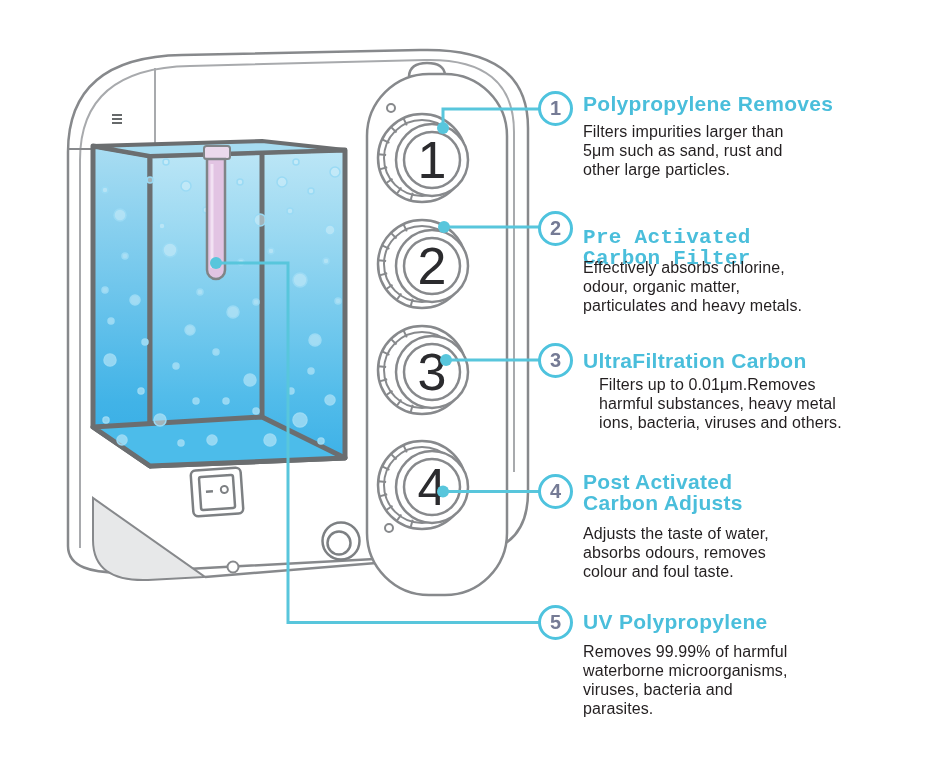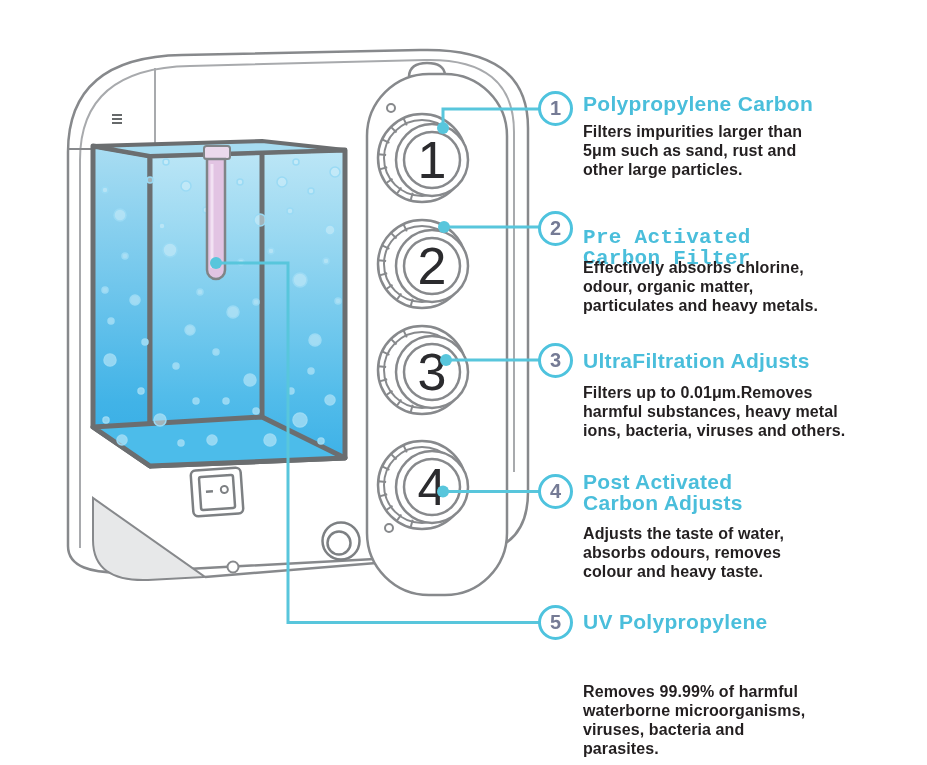--- a/index.html
+++ b/index.html
@@ -13,21 +13,21 @@
     position:absolute;left:0;top:0;width:29px;height:29px;border-radius:50%;
     border:3px solid #4EC3DE;background:#ffffff;color:#757B95;
     font-size:20px;font-weight:bold;line-height:29px;text-align:center;
     box-sizing:content-box;
   }
   .ann-title{
     position:absolute;left:45px;color:#4ABEDB;font-size:21px;font-weight:bold;
     line-height:21px;white-space:pre-line;letter-spacing:0.3px;
   }
   .ann-desc{
-    position:absolute;left:45px;color:#231F20;font-size:16px;font-weight:bold;
+    position:absolute;left:45px;color:#231F20;font-size:16px;font-weight:normal;
     line-height:19px;white-space:pre-line;letter-spacing:0.1px;
   }
   .flt-num{font-family:"Liberation Sans", sans-serif;font-weight:400;}
 </style>
 </head>
 <body>
 
 <div class="canvas">
 
   <svg class="stage-svg" width="927" height="765" viewBox="0 0 927 765">
@@ -188,54 +188,54 @@
       <circle cx="443" cy="128" r="6"></circle>
       <circle cx="444" cy="227" r="6"></circle>
       <circle cx="446" cy="360" r="6"></circle>
       <circle cx="443" cy="491.5" r="6"></circle>
       <circle cx="216" cy="263" r="6"></circle>
     </g>
   </svg>
 
   <div class="annotation" style="left:538px;top:91px;">
     <div class="num-circle">1</div>
-    <div class="ann-title" style="top:2px;">Polypropylene Carbon</div>
+    <div class="ann-title" style="top:2px;">Polypropylene Removes</div>
     <div class="ann-desc" style="top:31px;">Filters impurities larger than
 5μm such as sand, rust and
 other large particles.</div>
   </div>
 
   <div class="annotation" style="left:538px;top:211px;">
     <div class="num-circle">2</div>
     <div class="ann-title" style="top:16px;font-family:Liberation Mono, monospace;">Pre Activated
 Carbon Filter</div>
     <div class="ann-desc" style="top:47px;">Effectively absorbs chlorine,
 odour, organic matter,
 particulates and heavy metals.</div>
   </div>
 
   <div class="annotation" style="left:538px;top:343px;">
     <div class="num-circle">3</div>
-    <div class="ann-title" style="top:7px;">UltraFiltration Adjusts</div>
-    <div class="ann-desc" style="top:40px;">Filters up to 0.01μm.Removes
+    <div class="ann-title" style="top:7px;">UltraFiltration Carbon</div>
+    <div class="ann-desc" style="top:32px;margin-left:16px;">Filters up to 0.01μm.Removes
 harmful substances, heavy metal
 ions, bacteria, viruses and others.</div>
   </div>
 
   <div class="annotation" style="left:538px;top:474px;">
     <div class="num-circle">4</div>
     <div class="ann-title" style="top:-3px;">Post Activated
 Carbon Adjusts</div>
     <div class="ann-desc" style="top:50px;">Adjusts the taste of water,
 absorbs odours, removes
-colour and heavy taste.</div>
+colour and foul taste.</div>
   </div>
 
   <div class="annotation" style="left:538px;top:605px;">
     <div class="num-circle">5</div>
     <div class="ann-title" style="top:6px;">UV Polypropylene</div>
-    <div class="ann-desc" style="top:37px;margin-top:40px;">Removes 99.99% of harmful
+    <div class="ann-desc" style="top:37px;">Removes 99.99% of harmful
 waterborne microorganisms,
 viruses, bacteria and
 parasites.</div>
   </div>
 
 </div>
 
 </body></html>

